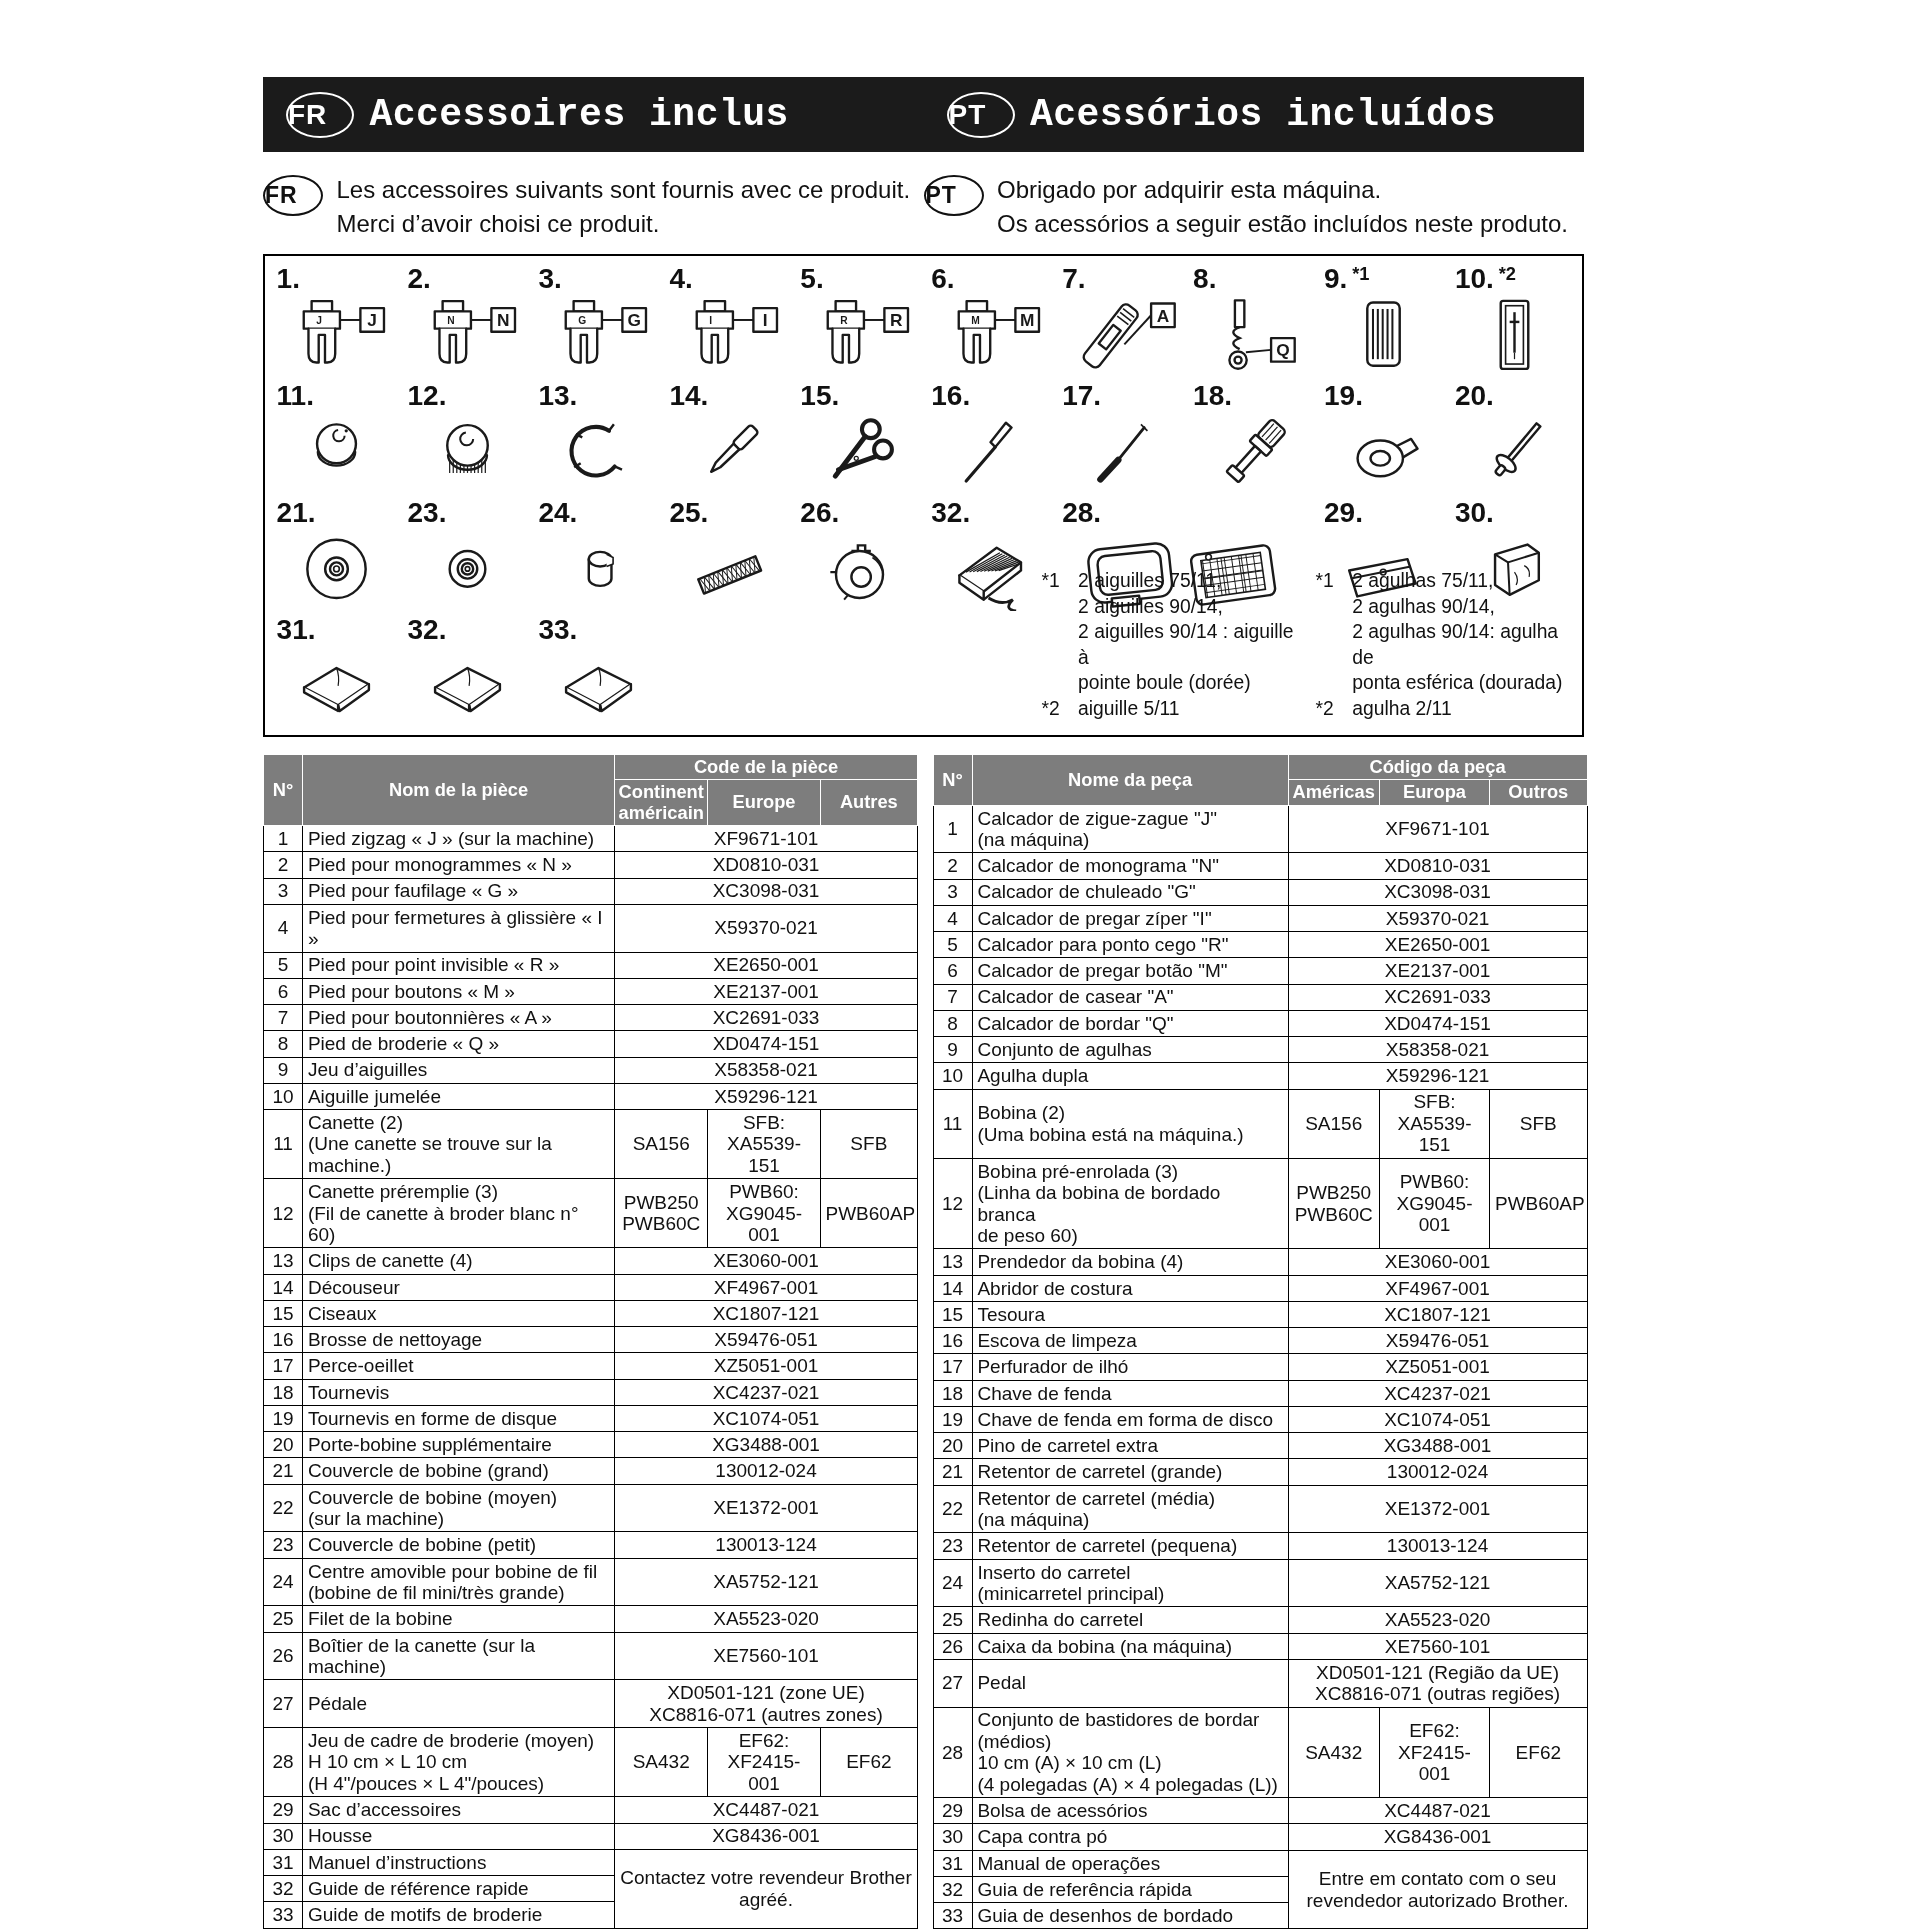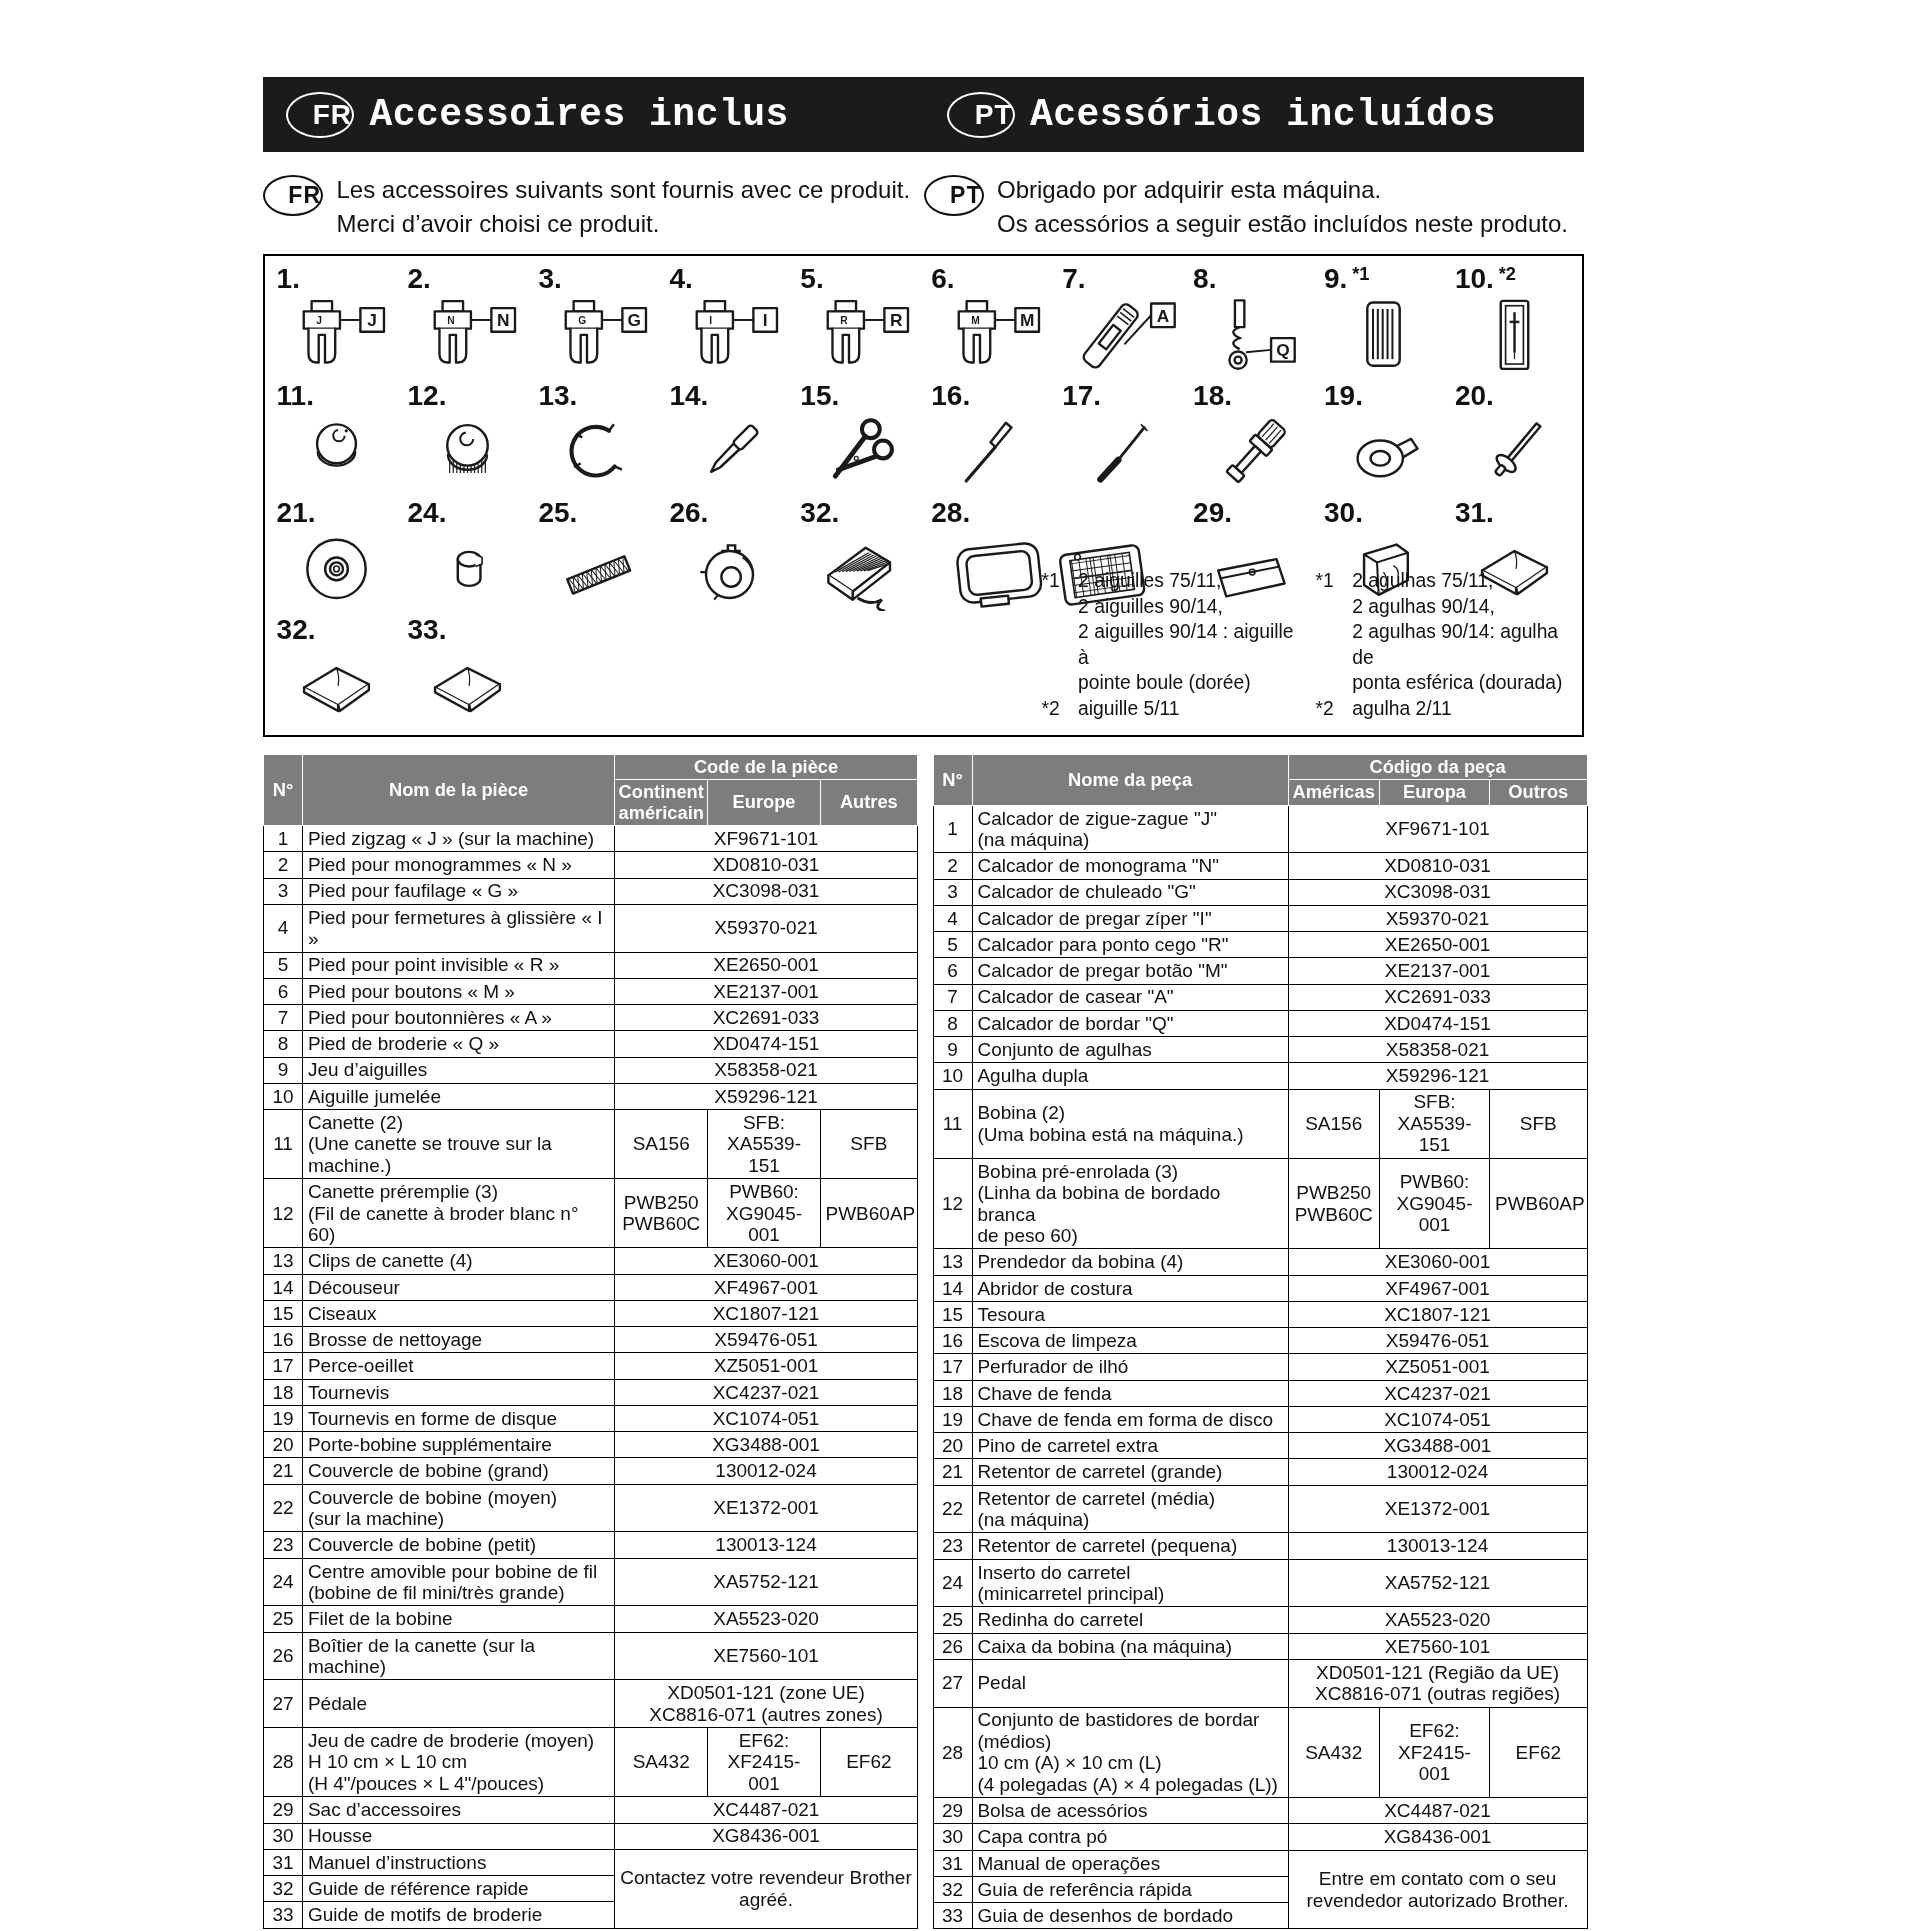--- a/index.html
+++ b/index.html
@@ -2,21 +2,21 @@
 <html><head>
 <meta charset="utf-8">
 <style>
   html,body{margin:0;padding:0;background:#fff;}
   body{width:1931px;height:1931px;position:relative;font-family:"Liberation Sans","DejaVu Sans",sans-serif;color:#111;}
   .content{position:absolute;left:263px;top:0;width:1321px;}
 
   
   .titlebar{margin-top:77px;height:75px;background:#1b1b1b;display:flex;align-items:center;color:#fff;}
   .title-half{width:50%;display:flex;align-items:center;gap:15.4px;padding-left:23px;box-sizing:border-box;}
-  .lang-badge{display:inline-flex;align-items:center;justify-content:flex-end;border:2.9px solid #fff;border-radius:50%;
+  .lang-badge{display:inline-flex;align-items:center;justify-content:flex-start;border:2.9px solid #fff;border-radius:50%;
     width:64px;height:42px;font-size:28px;font-weight:bold;letter-spacing:1px;}
   .title-text{font-size:38px;font-weight:bold;margin:0;letter-spacing:0.5px;font-family:Liberation Mono, monospace;}
 
   
   .intro{margin-top:21px;display:flex;}
   .intro-col{width:50%;display:flex;gap:13.5px;box-sizing:border-box;}
   .intro-col .lang-badge{border-color:#111;color:#111;width:56px;height:37px;font-size:23px;flex:0 0 auto;margin-top:1.9px;}
   .intro-lines{font-size:24px;line-height:1.4;}
 
   
@@ -356,20 +356,31 @@
           </div>
         </div>
         <div class="acc-cell">
           <div class="acc-num">21.</div>
           <div class="acc-icon">
             <svg width="87" height="81" viewBox="0 0 100 100">
     <circle cx="50" cy="48" r="36" fill="#fff" stroke="#1a1a1a" stroke-width="3" stroke-linejoin="round" stroke-linecap="round"></circle>
               <circle cx="50" cy="48" r="14" fill="#fff" stroke="#1a1a1a" stroke-width="3" stroke-linejoin="round" stroke-linecap="round"></circle>
               <circle cx="50" cy="48" r="8" fill="#fff" stroke="#1a1a1a" stroke-width="3" stroke-linejoin="round" stroke-linecap="round"></circle>
               <circle cx="50" cy="48" r="3.5" fill="none" stroke="#1a1a1a" stroke-width="2"></circle>
+            </svg>
+          </div>
+        </div>
+        <div class="acc-cell">
+          <div class="acc-num">23.</div>
+          <div class="acc-icon">
+            <svg width="87" height="81" viewBox="0 0 100 100">
+    <circle cx="50" cy="48" r="22" fill="#fff" stroke="#1a1a1a" stroke-width="3" stroke-linejoin="round" stroke-linecap="round"></circle>
+              <circle cx="50" cy="48" r="12" fill="#fff" stroke="#1a1a1a" stroke-width="3" stroke-linejoin="round" stroke-linecap="round"></circle>
+              <circle cx="50" cy="48" r="7" fill="#fff" stroke="#1a1a1a" stroke-width="3" stroke-linejoin="round" stroke-linecap="round"></circle>
+              <circle cx="50" cy="48" r="2.8" fill="none" stroke="#1a1a1a" stroke-width="2"></circle>
             </svg>
           </div>
         </div>
         <div class="acc-cell">
           <div class="acc-num">24.</div>
           <div class="acc-icon">
             <svg width="87" height="81" viewBox="0 0 100 100">
     <path d="M38,36 v24 a14,9 0 0 0 28,0 v-24" fill="#fff" stroke="#1a1a1a" stroke-width="3" stroke-linejoin="round" stroke-linecap="round"></path>
     <ellipse cx="52" cy="36" rx="14" ry="9" fill="#fff" stroke="#1a1a1a" stroke-width="3" stroke-linejoin="round" stroke-linecap="round"></ellipse>
     <path d="M60,30 l8,4 v8 l-8,3" fill="#fff" stroke="#1a1a1a" stroke-width="2"></path>

